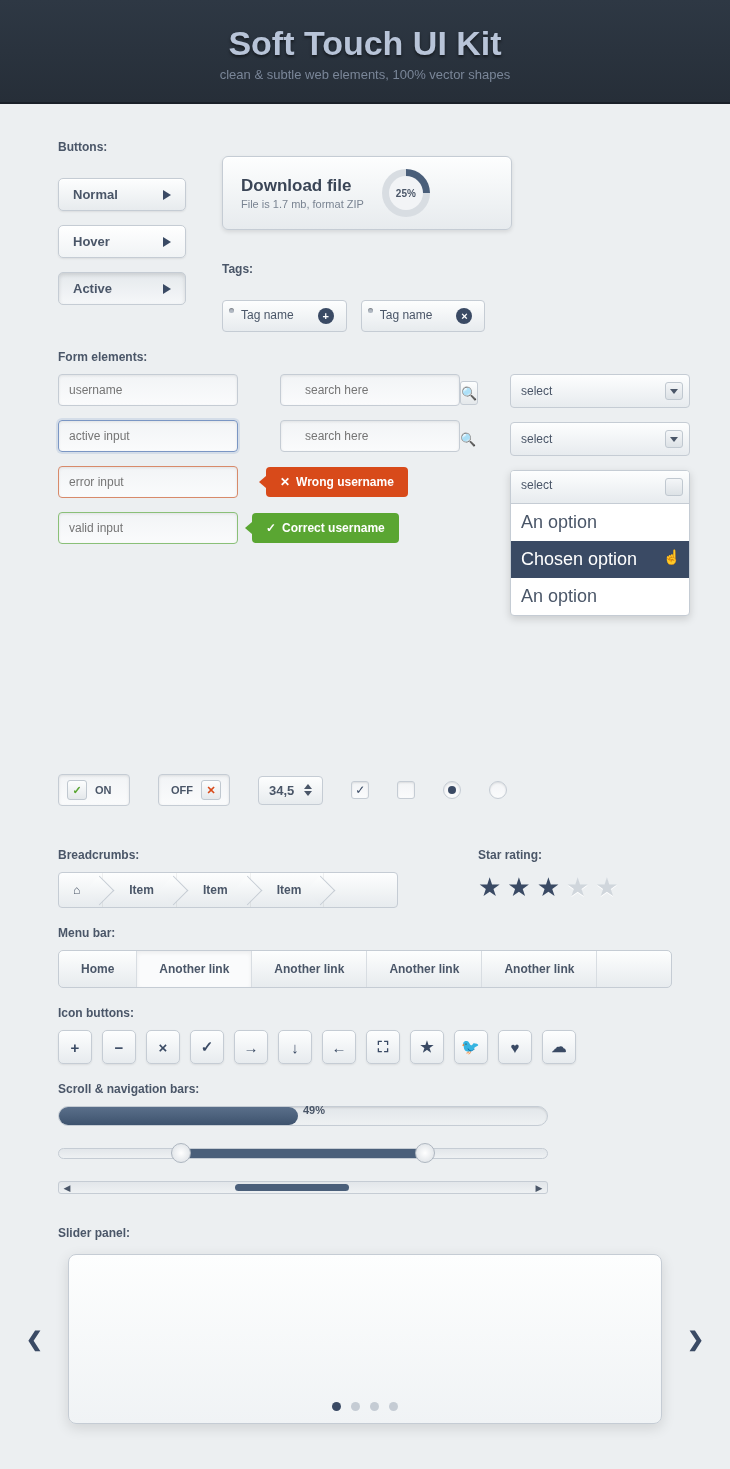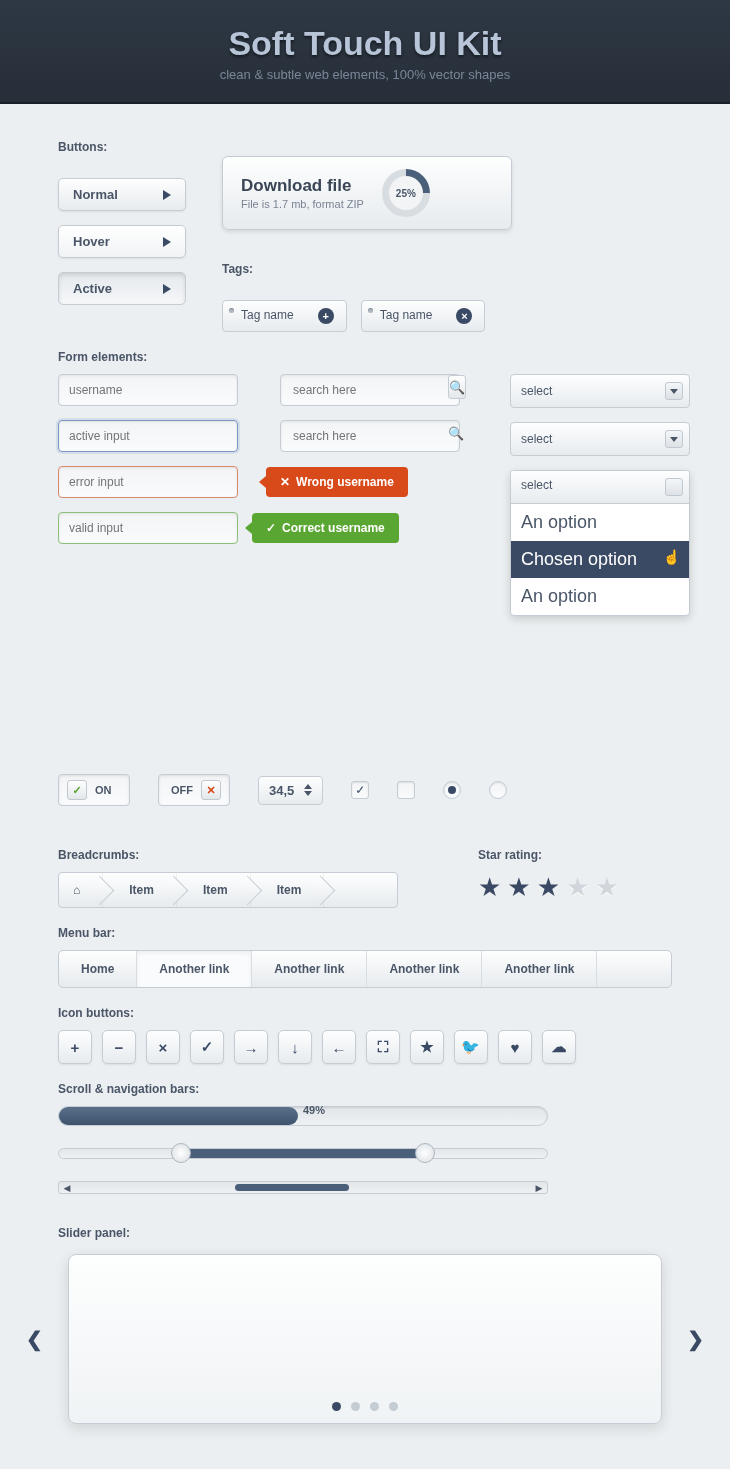--- a/index.html
+++ b/index.html
@@ -23,21 +23,21 @@
 .ring { position:relative; width:48px; height:48px; border-radius:50%; background:conic-gradient(#4a5f7a 0 90deg,#d8dde2 90deg 360deg);}
 .ring::after { content:''; position:absolute; inset:7px; border-radius:50%; background:#f2f4f6;}
 .ring span { position:absolute; inset:0; display:flex; align-items:center; justify-content:center; font-size:10px; font-weight:bold; z-index:1;}
 
 .tag { display:inline-flex; align-items:flex-start; gap:24px; padding:7px 12px 7px 18px; background:linear-gradient(#fdfefe,#e7ebee); border:1px solid #c5ccd4; border-radius:4px; position:relative; font-size:12px; color:#4a5668;}
 .tag::before { content:''; position:absolute; left:6px; width:5px; height:5px; border-radius:50%; background:#b0b8c2; box-shadow:inset 0 1px 1px rgba(0,0,0,.3);}
 .tag .ico { width:16px; height:16px; border-radius:50%; background:#3a4a64; color:#fff; display:flex; align-items:center; justify-content:center; font-size:11px; font-weight:bold;}
 
 .inp { padding:8px 10px; width:180px; background:linear-gradient(#f2f4f6,#fafbfc); border:1px solid #c5ccd4; border-radius:4px; font-size:12px; color:#6a7688; box-shadow:inset 0 1px 3px rgba(0,0,0,.08);}
 .inp.focus { border-color:#7a96c4; box-shadow:0 0 0 2px rgba(120,150,200,.2), inset 0 1px 3px rgba(0,0,0,.08);}
-.search { display:flex; align-items:flex-start; width:180px; padding:0 6px 0 12px; background:linear-gradient(#f2f4f6,#fafbfc); border:1px solid #c5ccd4; border-radius:4px; box-shadow:inset 0 1px 3px rgba(0,0,0,.08);}
+.search { display:flex; align-items:flex-end; width:180px; padding:0 6px 0 24px; background:linear-gradient(#f2f4f6,#fafbfc); border:1px solid #c5ccd4; border-radius:4px; box-shadow:inset 0 1px 3px rgba(0,0,0,.08);}
 .search input { flex:1; border:0; background:transparent; padding:8px 0; font-size:12px; color:#6a7688; outline:none;}
 .search .sico { width:24px; height:24px; display:flex; align-items:center; justify-content:center; font-size:13px;}
 .search.norm .sico { background:linear-gradient(#fdfefe,#e4e8eb); border:1px solid #c5ccd4; border-radius:3px;}
 
 .sel { display:flex; align-items:center; justify-content:space-between; width:180px; padding:7px 6px 7px 10px; background:linear-gradient(#fdfefe,#e7ebee); border:1px solid #c5ccd4; border-radius:4px; font-size:12px; color:#4a5668;}
 .sel .ar { width:18px; height:18px; background:linear-gradient(#f4f6f8,#dde2e6); border:1px solid #c0c8d0; border-radius:3px; display:flex; align-items:center; justify-content:center;}
 .sel .ar::after { content:''; border-top:5px solid #4a5668; border-left:4px solid transparent; border-right:4px solid transparent;}
 .selopen { width:180px; border:1px solid #c5ccd4; border-radius:4px; background:#fff; box-shadow:0 3px 8px rgba(0,0,0,.15); overflow:hidden;}
 .selopen .hd { display:flex; justify-content:space-between; padding:7px 6px 7px 10px; background:linear-gradient(#fdfefe,#e7ebee); border-bottom:1px solid #c5ccd4; font-size:12px;}
 .opt { padding:8px 10px; font-size:18px; color:#4a5668;}

